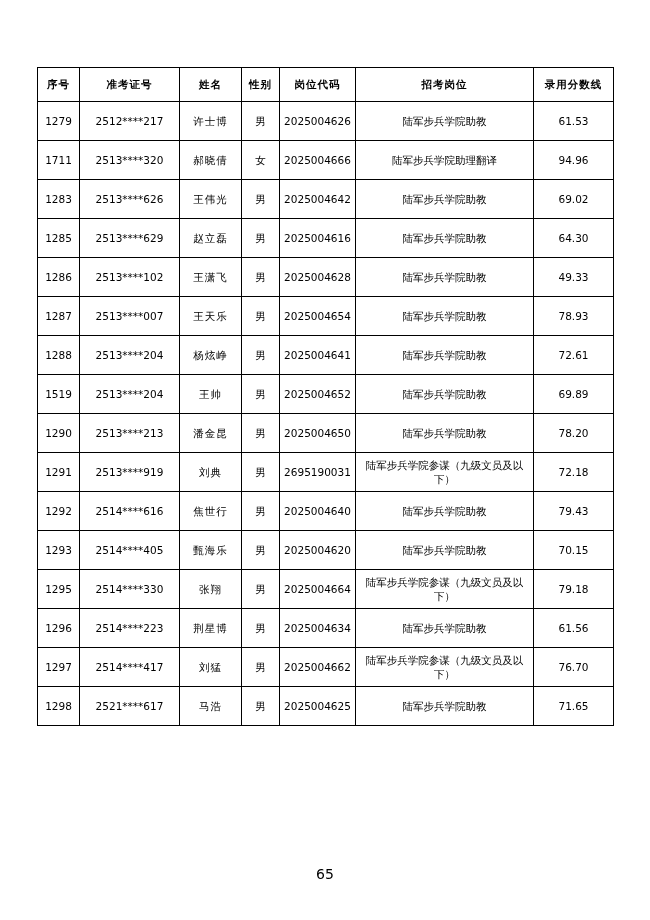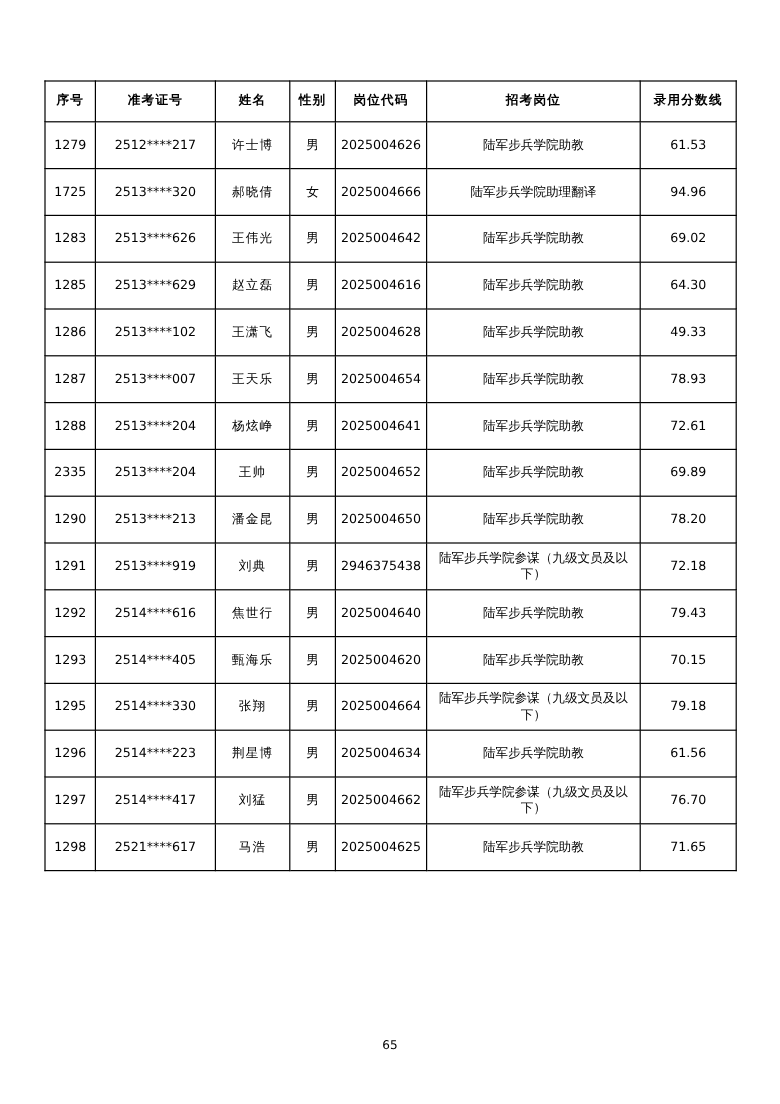--- a/index.html
+++ b/index.html
@@ -68,21 +68,21 @@
   }
   td.name {
     letter-spacing: 1px;
   }
   .page-number {
     position: absolute;
     left: 0;
     top: 862px;
     width: 650px;
     text-align: center;
-    font-size: 10px;
+    font-size: 14px;
     color: #000;
     font-family: "DejaVu Sans", "Liberation Sans", sans-serif;
   }
 </style>
 </head>
 <body>
 
 <div class="page">
 
   <div class="table-wrap">
@@ -111,21 +111,21 @@
         <tr>
           <td>1279</td>
           <td>2512****217</td>
           <td class="name">许士博</td>
           <td>男</td>
           <td>2025004626</td>
           <td class="post">陆军步兵学院助教</td>
           <td>61.53</td>
         </tr>
         <tr>
-          <td>1725</td>
+          <td>1711</td>
           <td>2513****320</td>
           <td class="name">郝晓倩</td>
           <td>女</td>
           <td>2025004666</td>
           <td class="post">陆军步兵学院助理翻译</td>
           <td>94.96</td>
         </tr>
         <tr>
           <td>1283</td>
           <td>2513****626</td>
@@ -165,21 +165,21 @@
         <tr>
           <td>1288</td>
           <td>2513****204</td>
           <td class="name">杨炫峥</td>
           <td>男</td>
           <td>2025004641</td>
           <td class="post">陆军步兵学院助教</td>
           <td>72.61</td>
         </tr>
         <tr>
-          <td>2335</td>
+          <td>1519</td>
           <td>2513****204</td>
           <td class="name">王帅</td>
           <td>男</td>
           <td>2025004652</td>
           <td class="post">陆军步兵学院助教</td>
           <td>69.89</td>
         </tr>
         <tr>
           <td>1290</td>
           <td>2513****213</td>
@@ -187,21 +187,21 @@
           <td>男</td>
           <td>2025004650</td>
           <td class="post">陆军步兵学院助教</td>
           <td>78.20</td>
         </tr>
         <tr>
           <td>1291</td>
           <td>2513****919</td>
           <td class="name">刘典</td>
           <td>男</td>
-          <td>2946375438</td>
+          <td>2695190031</td>
           <td class="post">陆军步兵学院参谋（九级文员及以下）</td>
           <td>72.18</td>
         </tr>
         <tr>
           <td>1292</td>
           <td>2514****616</td>
           <td class="name">焦世行</td>
           <td>男</td>
           <td>2025004640</td>
           <td class="post">陆军步兵学院助教</td>

